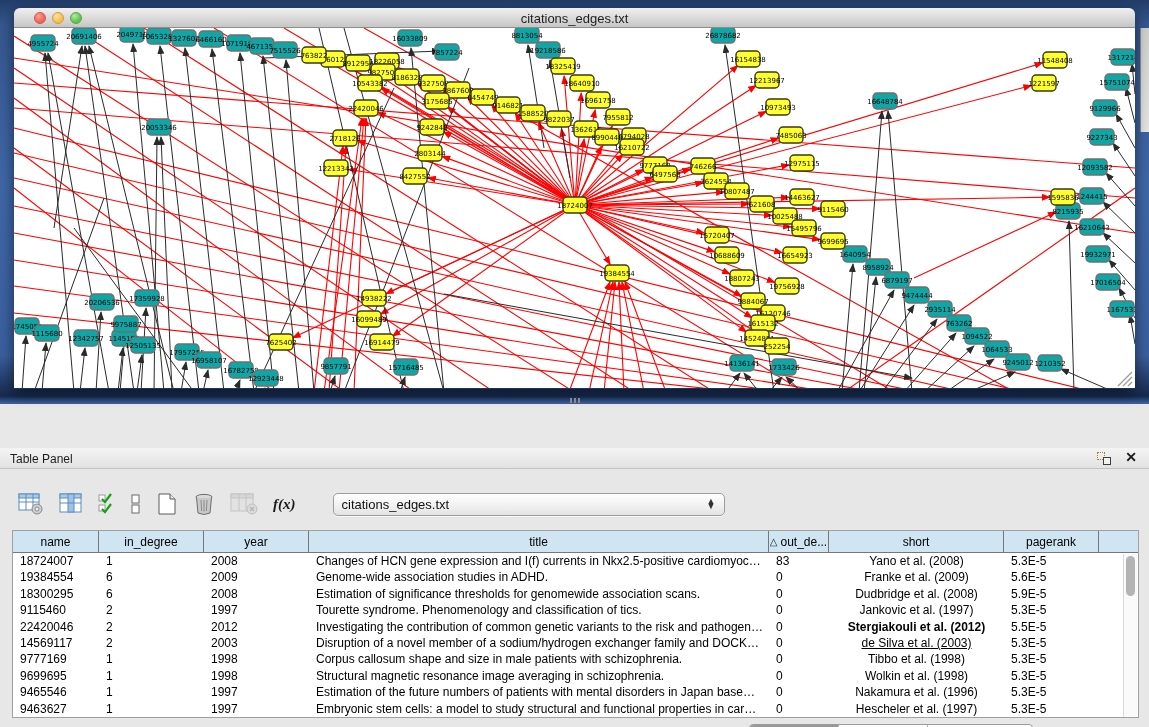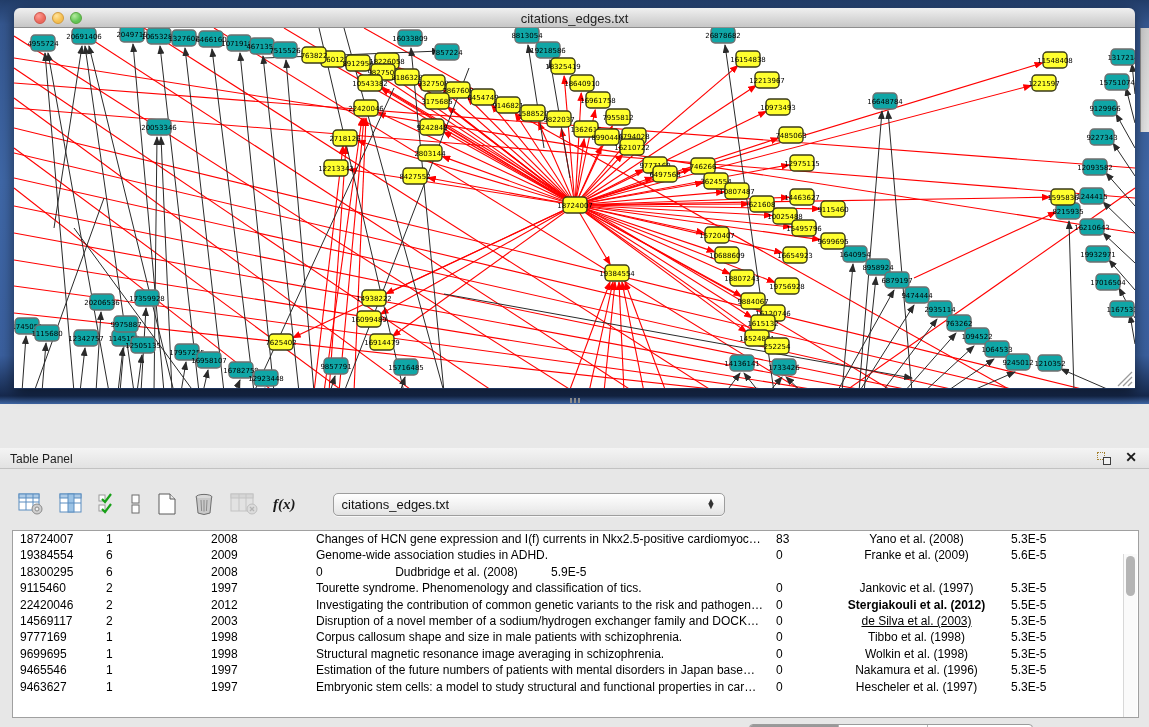--- a/index.html
+++ b/index.html
@@ -581,20 +581,30 @@
     <div class="dropdown">
       <span class="dd-value">citations_edges.txt</span>
       <span class="dd-arrows">
           <span>▲</span>
           <span>▼</span>
         </span>
     </div>
   </div>
 
   <div class="table-wrap">
+    <div class="thead" id="thead">
+        <div class="th" style="width: 86px;">name</div>
+        <div class="th" style="width: 105px;">in_degree</div>
+        <div class="th" style="width: 105px;">year</div>
+        <div class="th" style="width: 460px;">title</div>
+        <div class="th" style="width: 60px;"><span class="sort-glyph">△</span>out_de...</div>
+        <div class="th" style="width: 175px;">short</div>
+        <div class="th" style="width: 95px;">pagerank</div>
+        <div class="th" style="flex: 1 1 0%; border-right: none;"></div>
+      </div>
     <div id="tbody">
         <div class="tr">
           <div class="td" style="width: 86px;">18724007</div>
           <div class="td" style="width: 105px;">1</div>
           <div class="td" style="width: 105px;">2008</div>
           <div class="td" style="width: 460px;">Changes of HCN gene expression and I(f) currents in Nkx2.5-positive cardiomyoc…</div>
           <div class="td" style="width: 60px;">83</div>
           <div class="td center" style="width: 175px;">Yano et al. (2008)</div>
           <div class="td" style="width: 95px;">5.3E-5</div>
         </div>
@@ -604,20 +614,21 @@
           <div class="td" style="width: 105px;">2009</div>
           <div class="td" style="width: 460px;">Genome-wide association studies in ADHD.</div>
           <div class="td" style="width: 60px;">0</div>
           <div class="td center" style="width: 175px;">Franke et al. (2009)</div>
           <div class="td" style="width: 95px;">5.6E-5</div>
         </div>
         <div class="tr">
           <div class="td" style="width: 86px;">18300295</div>
           <div class="td" style="width: 105px;">6</div>
           <div class="td" style="width: 105px;">2008</div>
+          <div class="td" style="width: 460px;">Estimation of significance thresholds for genomewide association scans.</div>
           <div class="td" style="width: 60px;">0</div>
           <div class="td center" style="width: 175px;">Dudbridge et al. (2008)</div>
           <div class="td" style="width: 95px;">5.9E-5</div>
         </div>
         <div class="tr">
           <div class="td" style="width: 86px;">9115460</div>
           <div class="td" style="width: 105px;">2</div>
           <div class="td" style="width: 105px;">1997</div>
           <div class="td" style="width: 460px;">Tourette syndrome. Phenomenology and classification of tics.</div>
           <div class="td" style="width: 60px;">0</div>

